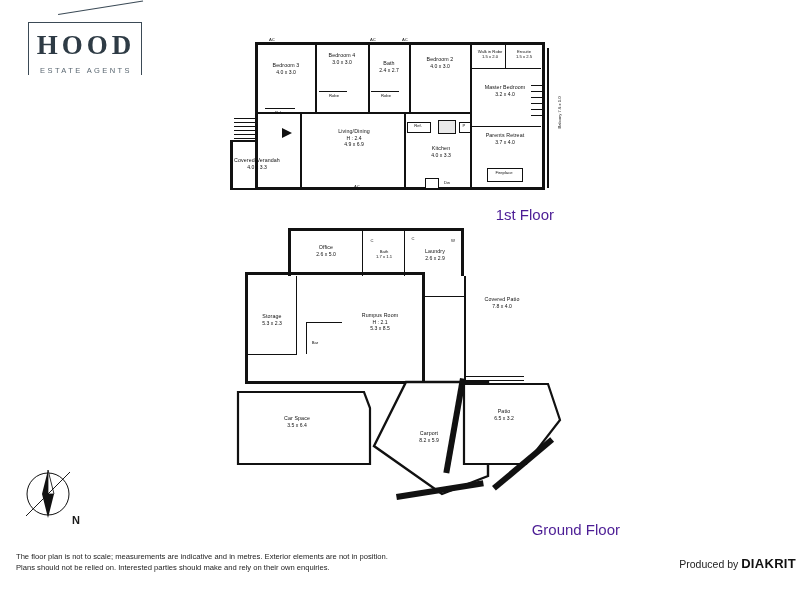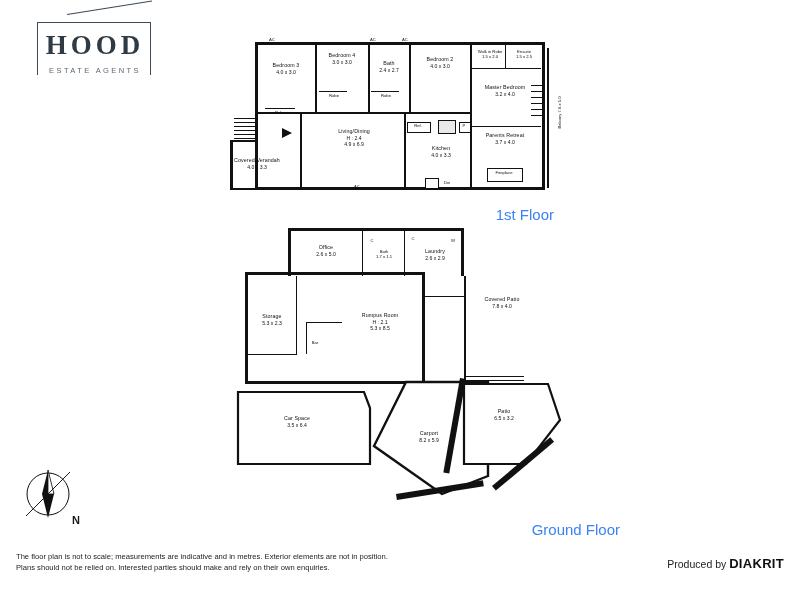--- a/index.html
+++ b/index.html
@@ -7,21 +7,21 @@
     width:800px;height:600px;
     background:#ffffff;
     font-family:"Liberation Sans", sans-serif;
     color:#1a1a1a;
     position:relative;
     overflow:hidden;
   }
   .plan{position:absolute;left:0;top:0;width:800px;height:600px;}
 
   
-  #logo{position:absolute;left:28px;top:22px;width:140px;height:70px;margin-left:9px;}
+  #logo{position:absolute;left:28px;top:22px;width:140px;height:70px;}
   #logo .logo-box{
     position:absolute;left:0;top:0;width:112px;height:52px;
     border:1.5px solid #3b4a56;border-bottom:none;
     transform:skewX(0deg);
   }
   #logo .logo-roof{
     position:absolute;left:30px;top:-8px;width:86px;height:18px;
     border-top:1.5px solid #3b4a56;
     transform:rotate(-9deg);transform-origin:left top;
   }
@@ -39,33 +39,33 @@
   .wall{position:absolute;background:#111111;}
   .thin{position:absolute;background:#111111;}
   .lbl{position:absolute;text-align:center;line-height:1.25;color:#111;}
   .lbl .n{display:block;font-size:5.3px;letter-spacing:.1px;}
   .lbl .d{display:block;font-size:5.1px;}
   .tiny{position:absolute;font-size:4.2px;text-align:center;color:#111;line-height:1.2;}
   .grayroom{position:absolute;background:#e9e9e9;border:0.8px solid #111;}
   .whiteroom{position:absolute;background:#ffffff;border:0.8px solid #111;}
 
   
-  .floor-title{position:absolute;font-size:15px;color:#3b82f6;font-family:"Liberation Sans",sans-serif;}
+  .floor-title{position:absolute;font-size:15px;color:#4c1d95;font-family:"Liberation Sans",sans-serif;}
   #first-floor-title{right:246px;top:206px;}
   #ground-floor-title{right:180px;top:521px;}
 
   
   #compass{position:absolute;left:20px;top:470px;width:72px;height:72px;}
   #compass .n-letter{position:absolute;left:52px;top:44px;font-size:11px;font-weight:700;}
 
   
   #disclaimer{position:absolute;left:16px;top:551px;width:470px;font-size:7.6px;line-height:1.5;color:#222;}
 
   
-  #produced{position:absolute;right:16px;top:556px;font-size:10.5px;color:#222;}
+  #produced{position:absolute;right:4px;top:556px;font-size:10.5px;color:#222;}
   #produced .brand{font-weight:700;font-size:13px;letter-spacing:.3px;color:#111;}
 
   
   .stair{position:absolute;}
   .stair i{position:absolute;background:#111;}
 </style>
 </head>
 <body>
 
 <div class="plan">

